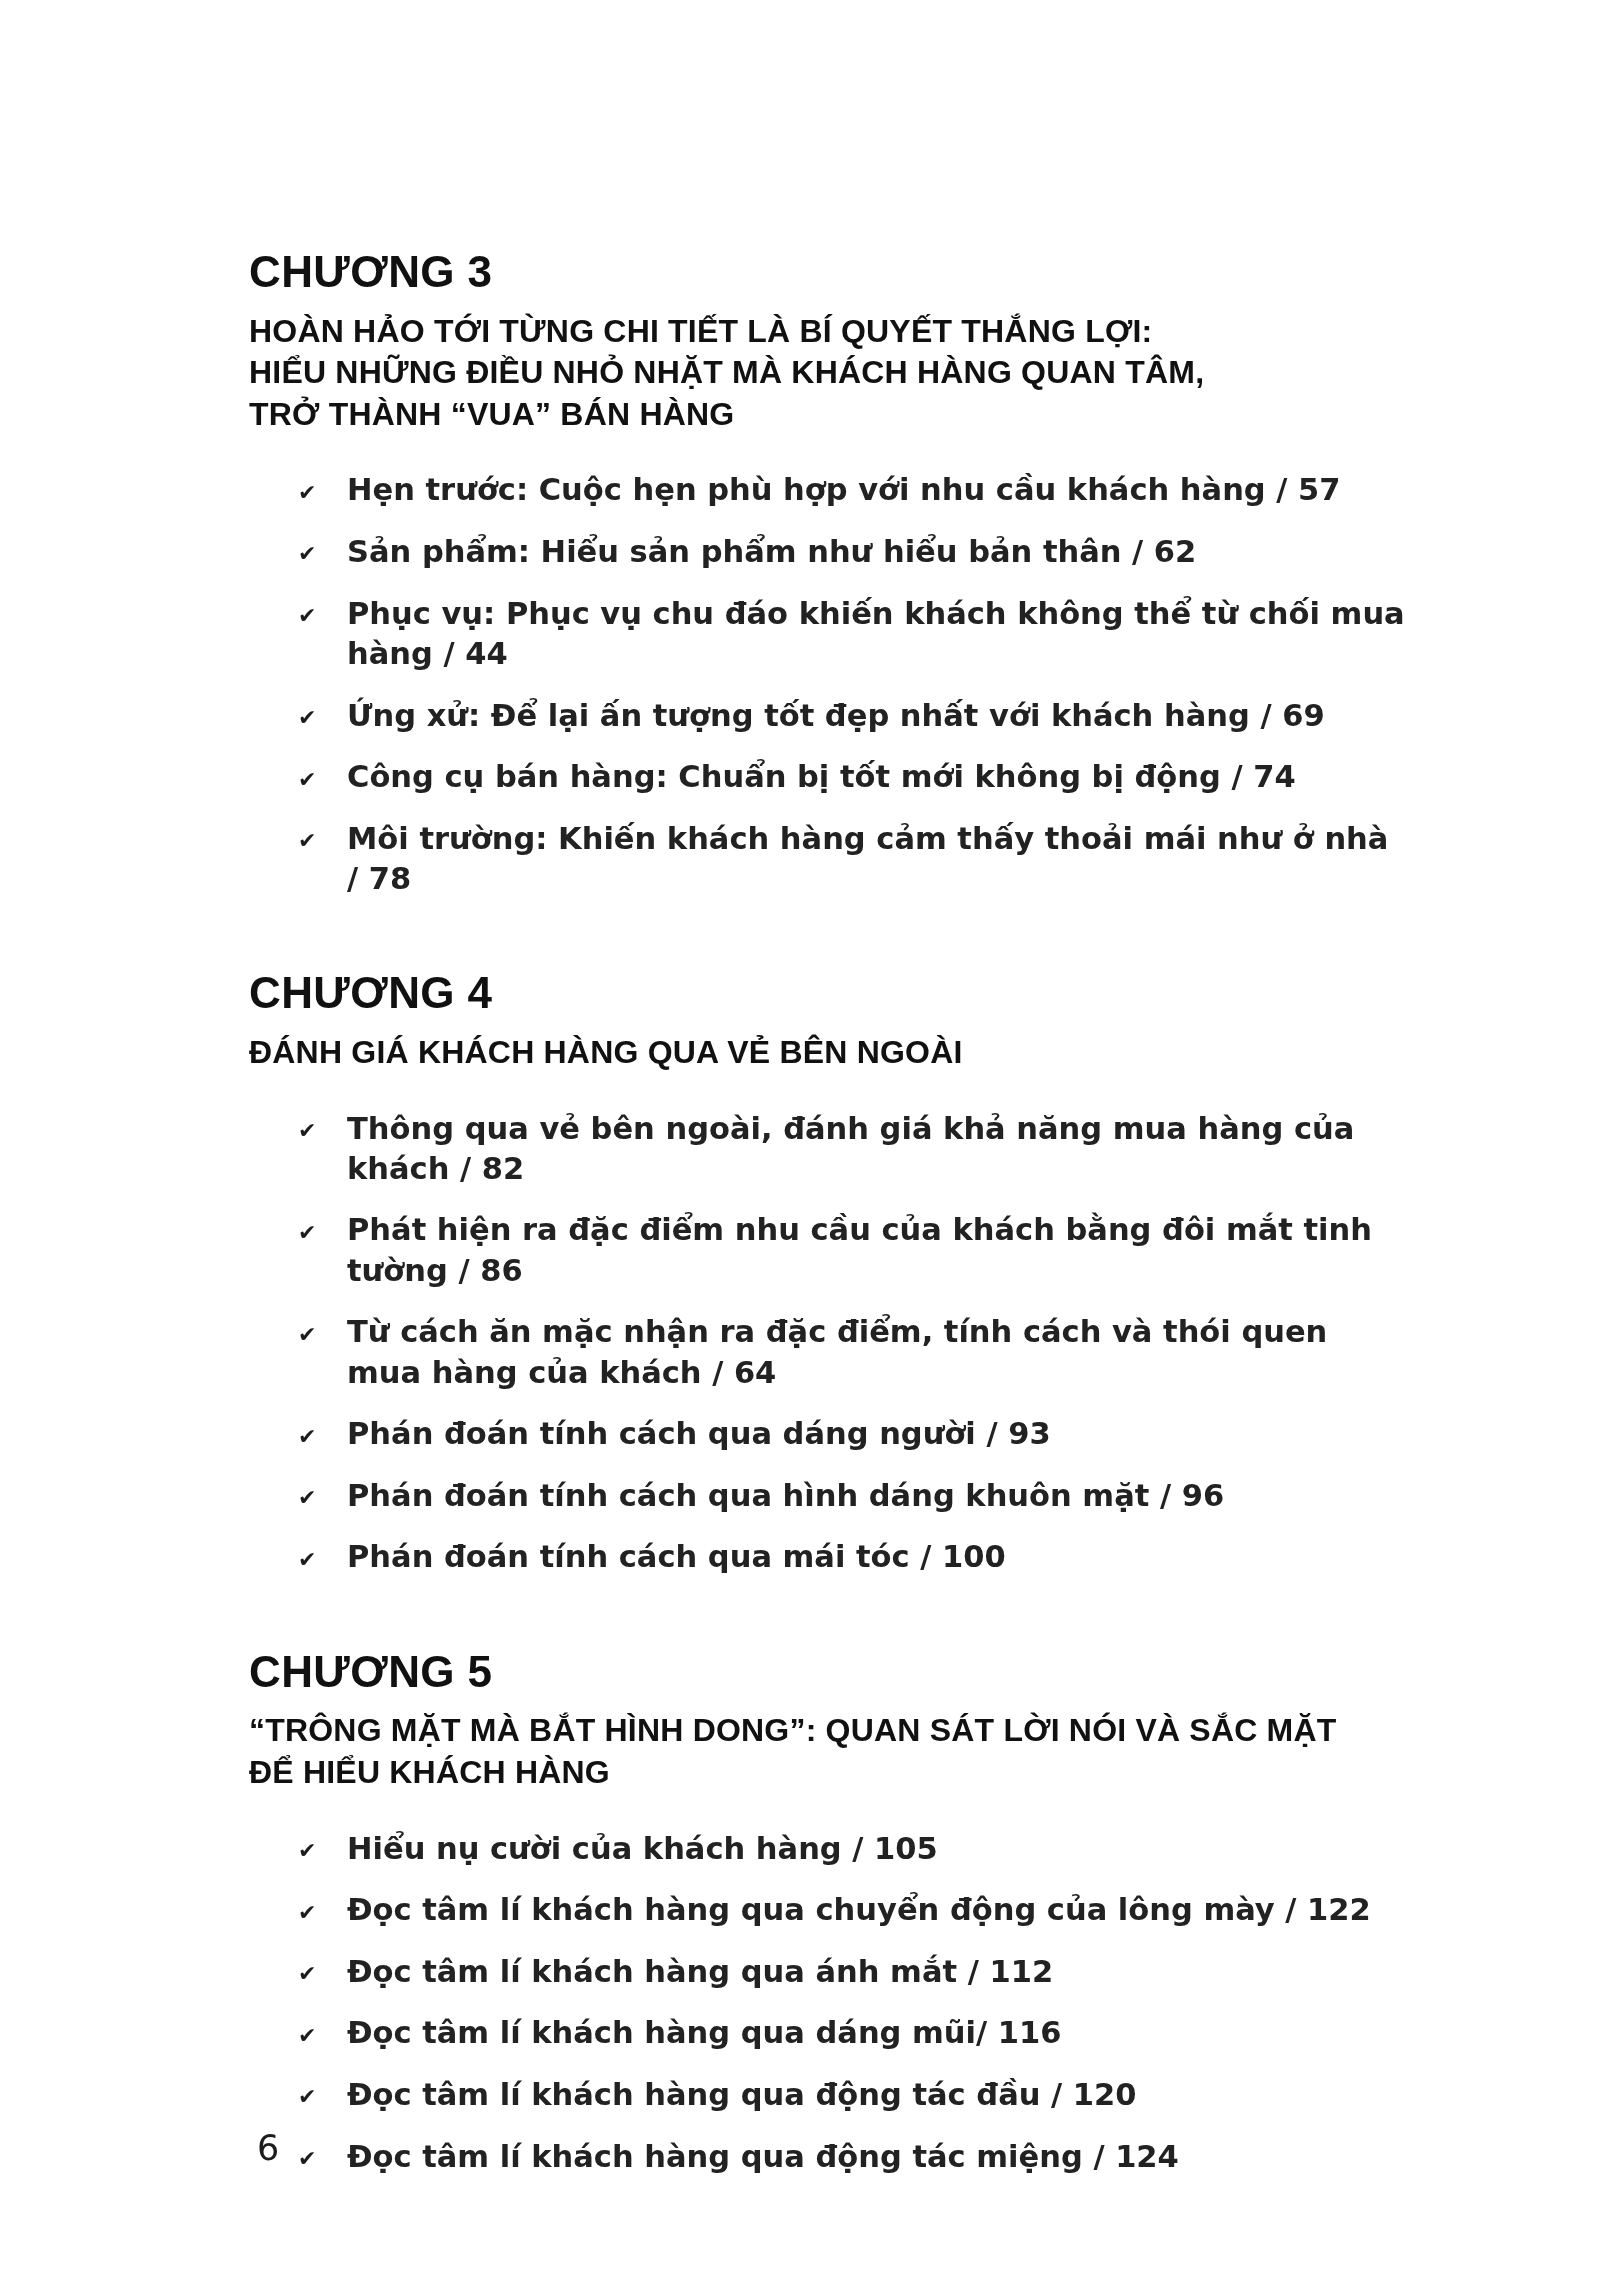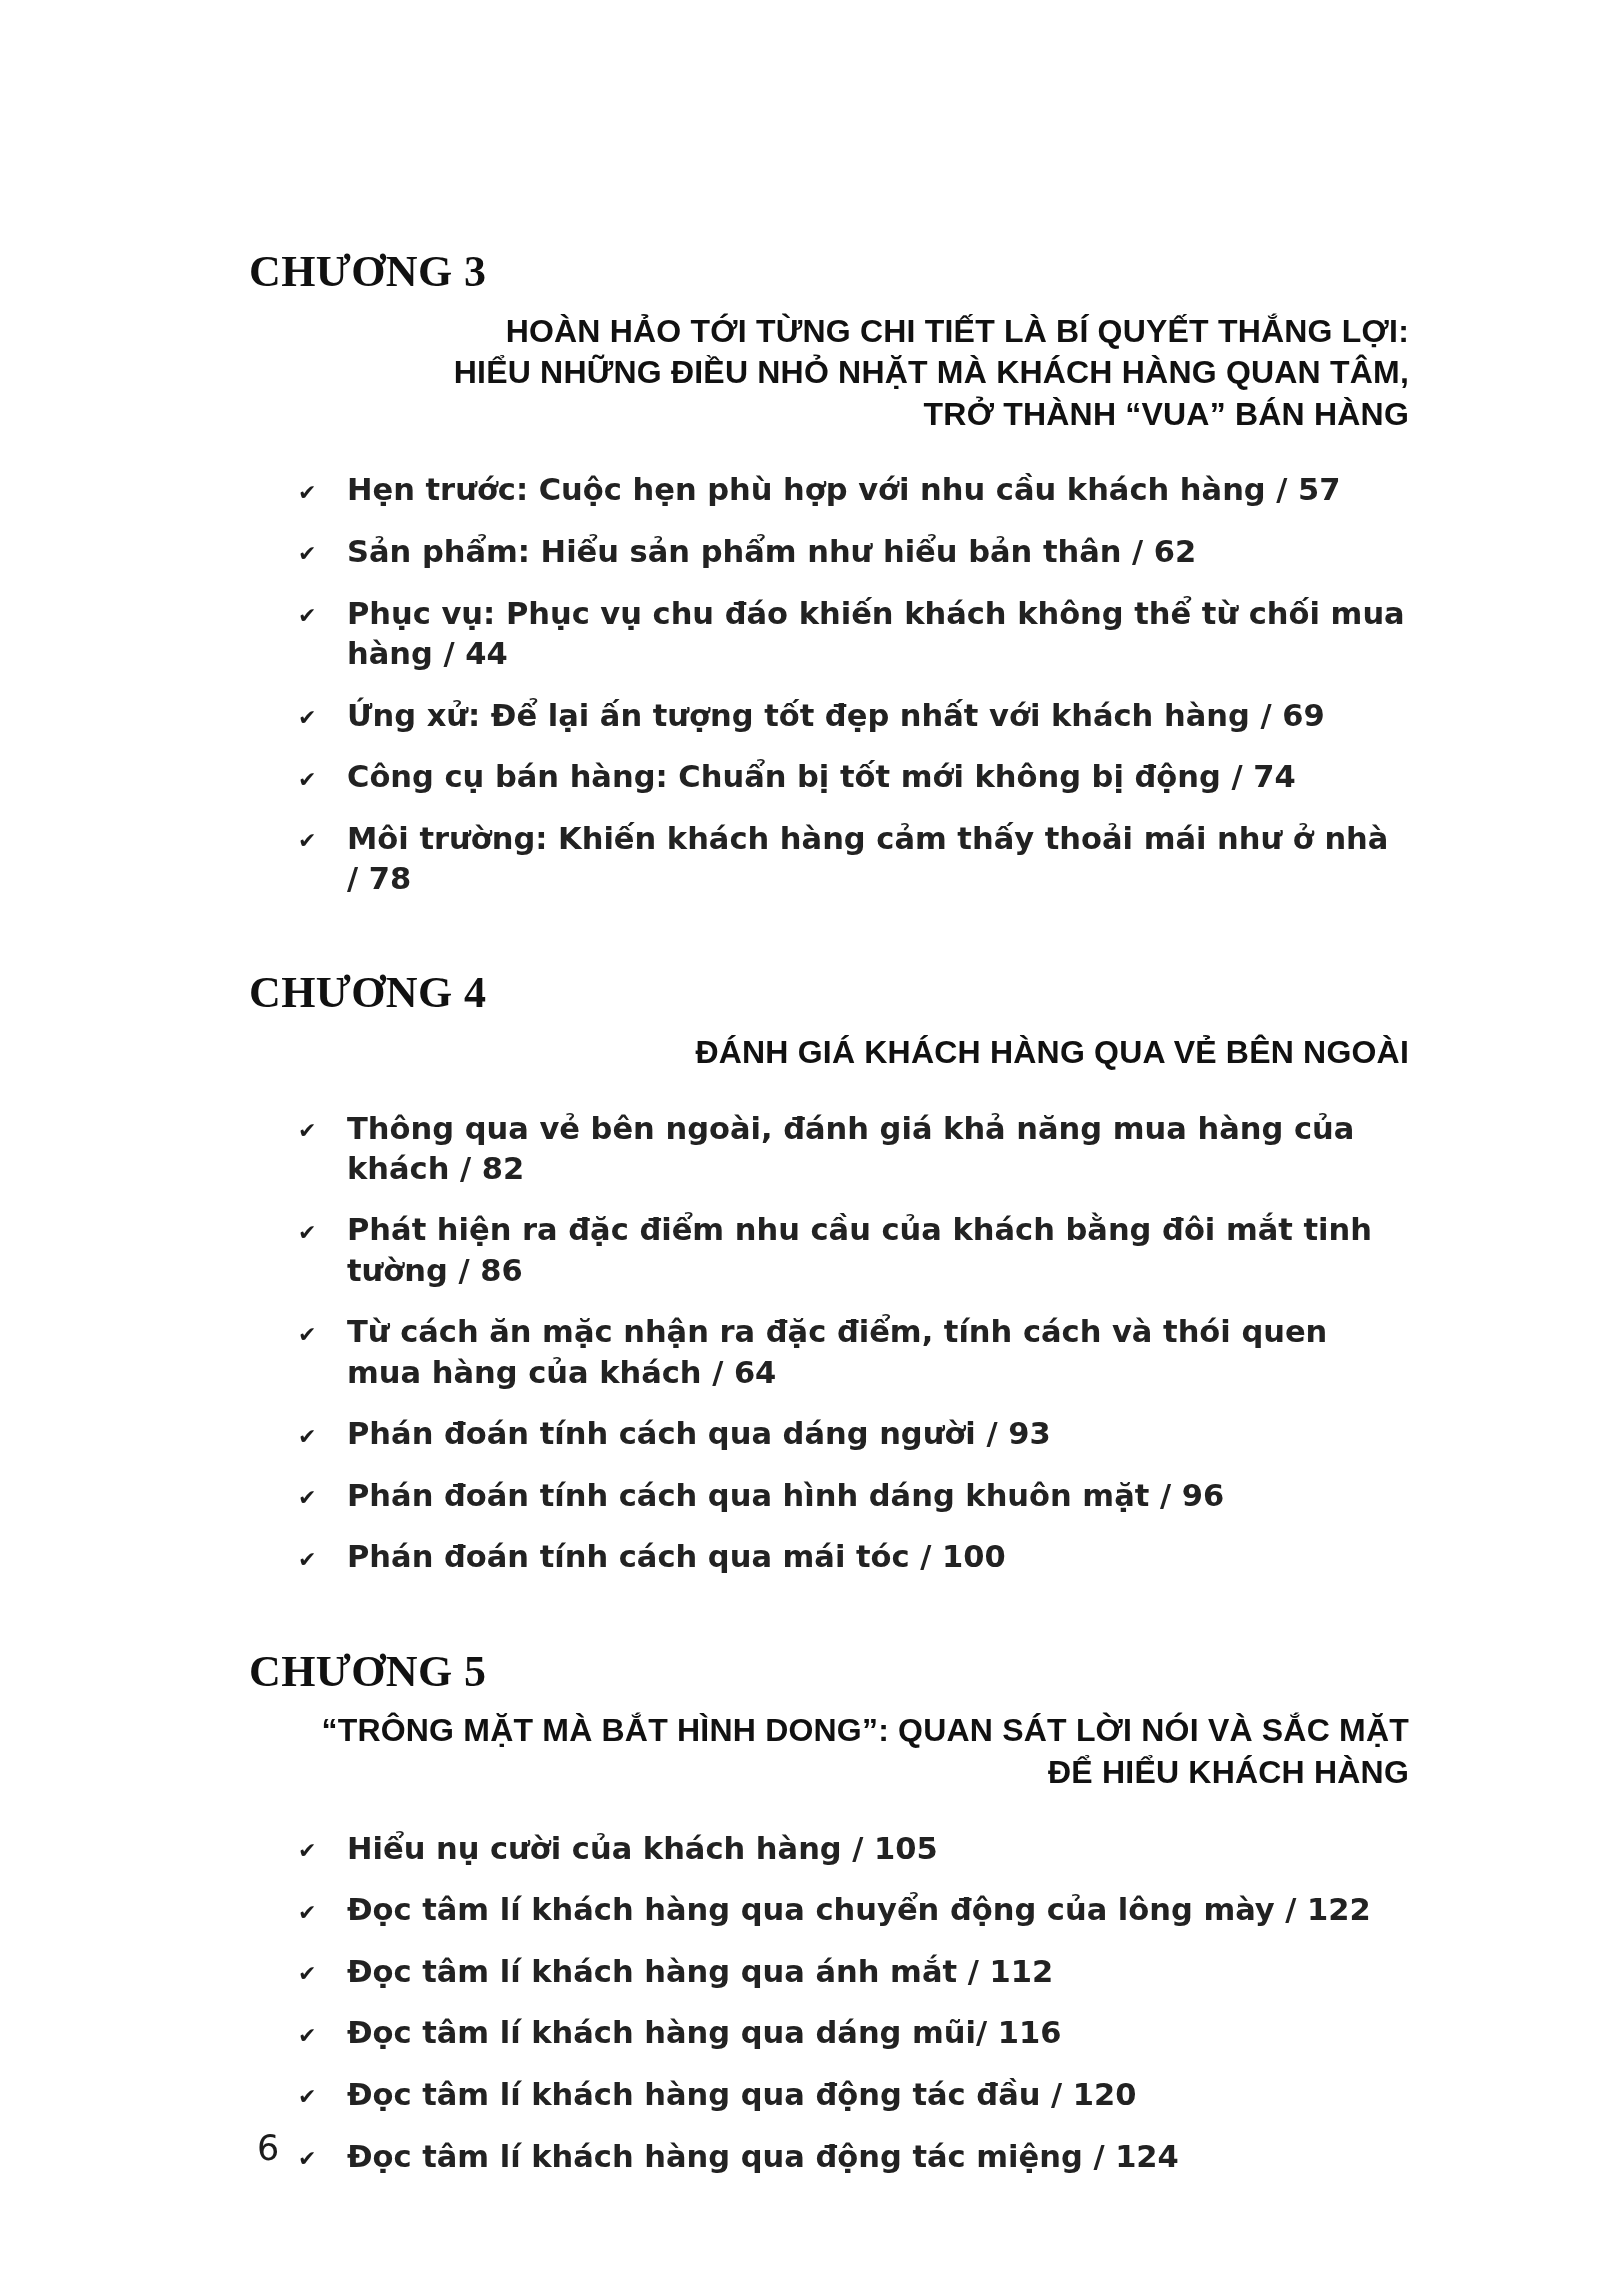--- a/index.html
+++ b/index.html
@@ -21,38 +21,37 @@
     top: 0;
     left: 0;
     width: 1615px;
     height: 2295px;
     padding: 247px 206px 0 249px;
   }
   .chapter {
     margin-bottom: 69px;
   }
   .chapter-title {
-    font-family: Liberation Serif, serif;
+    font-family: Liberation Sans, sans-serif;
     font-weight: bold;
     font-size: 44px;
     line-height: 1.15;
     color: #111111;
     margin: 0 0 13px 0;
     letter-spacing: 0.4px;
   }
   .chapter-subtitle {
     font-family: "Liberation Sans", sans-serif;
     font-weight: bold;
     font-size: 32px;
     line-height: 1.3;
     color: #111111;
     margin: 0 0 35px 0;
     white-space: pre-line;
     letter-spacing: 0.2px;
-    text-align: right;
   }
   .toc-list {
     margin-left: 49px;
   }
   .toc-item {
     display: flex;
     align-items: flex-start;
     margin-bottom: 21.4px;
     font-size: 30.5px;
     line-height: 1.32;

